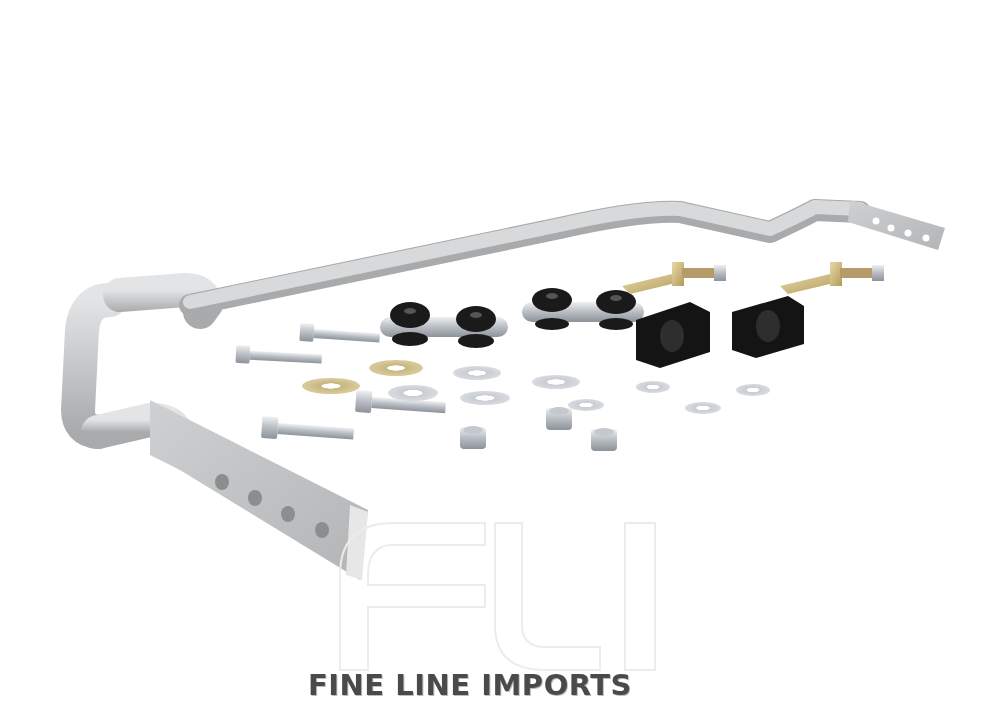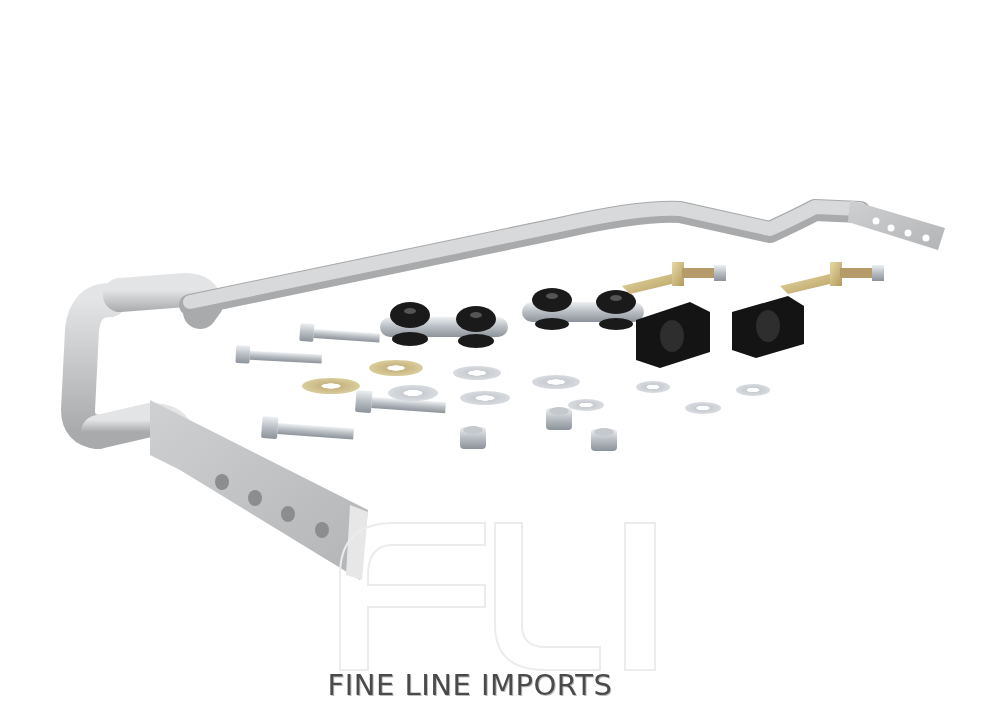--- a/index.html
+++ b/index.html
@@ -1,20 +1,20 @@
 <!DOCTYPE html>
 <html><head>
 <meta charset="utf-8">
 <style>
   html, body { margin: 0; padding: 0; background: #ffffff; }
   .stage { position: relative; width: 1000px; height: 715px; overflow: hidden; background: #ffffff; font-family: "Liberation Sans", sans-serif; }
   .photo { position: absolute; left: 0; top: 0; width: 1000px; height: 715px; }
   .brand {
     position: absolute; left: 0; width: 940px; top: 668px; text-align: center;
-    font-family: "DejaVu Sans", sans-serif; font-weight: normal; font-size: 29px;
+    font-family: "DejaVu Sans", sans-serif; font-weight: bold; font-size: 29px;
     letter-spacing: 0.5px; color: #4a4a4a;
     text-shadow: 1px 1px 0 #bdbdbd;
   }
   .wm { position: absolute; left: 330px; top: 505px; width: 340px; height: 170px; }
 </style>
 </head>
 <body>
 
 <div class="stage">
   <svg class="photo" viewBox="0 0 1000 715">

